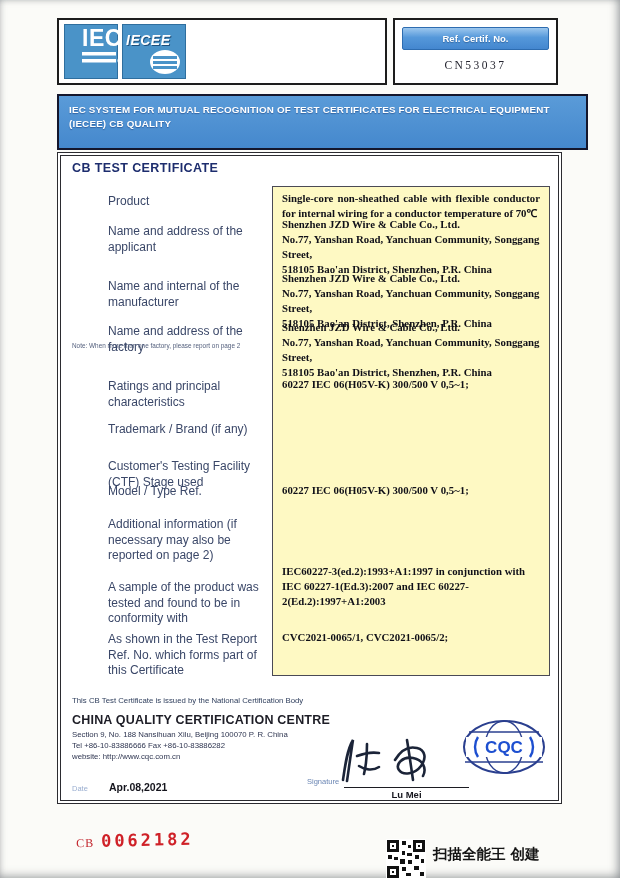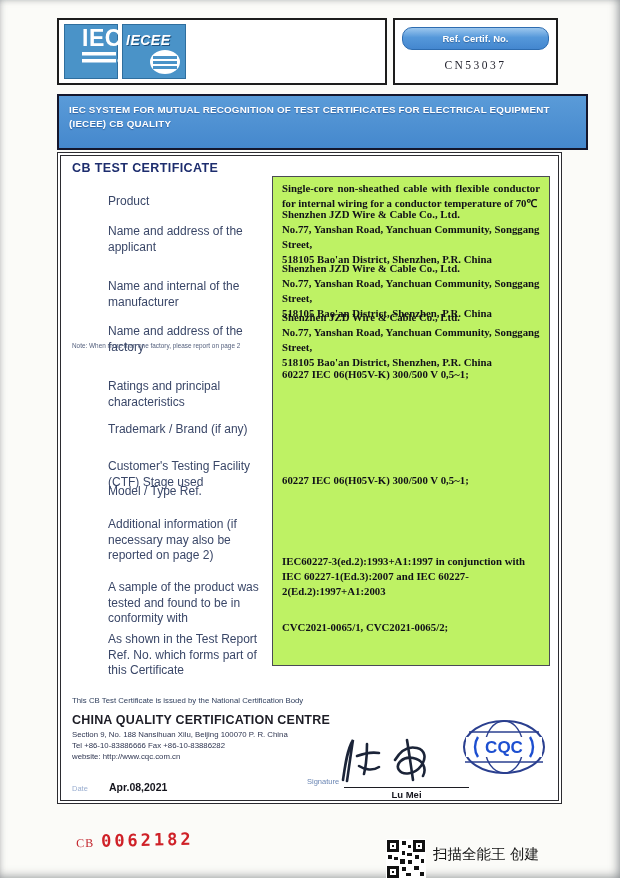--- a/index.html
+++ b/index.html
@@ -33,21 +33,21 @@
     font-size:14px; letter-spacing:.5px; text-shadow:1px 1px 0 #1e4f7a;
   }
   .iecee-globe {
     position:absolute; right:5px; bottom:4px; width:30px; height:24px; background:#fff;
     border-radius:50%;
   }
   .iecee-globe i {
     position:absolute; left:3px; right:3px; height:2.5px; background:#4a93c8; display:block;
   }
   .ref-pill {
-    left:7px; top:7px; width:147px; height:23px; border-radius:10px;
+    left:7px; top:7px; width:147px; height:23px; border-radius:2px;
     background:linear-gradient(180deg,#9cc7ee,#5598da 45%,#4487cf);
     border:1px solid #2d6cb0; color:#fff; font-weight:bold; font-size:9.5px;
     display:flex; align-items:center; justify-content:center;
     text-shadow:0 1px 1px rgba(20,60,110,.5);
   }
   .ref-value {
     left:0; top:39px; width:100%; text-align:center;
     font-family:"Liberation Serif", serif; font-size:11.5px; letter-spacing:2.5px; color:#23232e;
   }
 
@@ -59,21 +59,21 @@
     letter-spacing:.2px; text-shadow:0 1px 1px rgba(25,60,120,.55);
   }
 
   
   .main-box { left:57px; top:152px; width:505px; height:652px; border:4px double #2b2b30; background:#fff; }
   .cb-title { left:11px; top:5px; font-size:12.5px; font-weight:bold; color:#1d2d6e; letter-spacing:.4px; }
 
   .label { left:11px; width:197px; font-size:12px; color:#3a4768; line-height:1.3;padding-left:36px; }
   .label-note { left:11px; width:200px; font-size:6.4px; color:#55617e; }
 
-  .value-box { left:211px; top:20px; width:278px; height:490px; border:1px solid #4a4a55; background:#bef264; }
+  .value-box { left:211px; top:30px; width:278px; height:490px; border:1px solid #4a4a55; background:#fef9c3; }
   .val, .vblock { position:absolute; left:9px; right:9px; font-family:"Liberation Serif", serif; font-size:10.8px; color:#101018; font-weight:600; }
   .val.justify { text-align:justify; line-height:1.35; }
   .vblock div { line-height:15px; }
 
   .issued-by { left:11px; top:540px; font-size:7.8px; color:#31405e; }
   .issuer-name { left:11px; top:557px; font-size:12.5px; font-weight:bold; color:#1d1d26; letter-spacing:.2px; }
   .issuer-line { left:11px; font-size:7.8px; color:#2e3550; }
   .date-label { left:11px; top:628px; font-size:7.5px; color:#9aaed0; }
   .date-value { left:48px; top:625px; font-size:10.5px; font-weight:bold; color:#15151d; }
 
@@ -81,21 +81,21 @@
   .sig-label { left:246px; top:621px; font-size:7.5px; color:#6b86b4; }
   .sig-line { left:283px; top:631px; width:125px; border-top:1.6px solid #1c1c22; }
   .sig-name { left:283px; top:633px; width:125px; text-align:center; font-size:9.5px; font-weight:bold; color:#15151d; }
   .cqc-logo { left:399px; top:562px; }
 
   
   .stamp { left:76px; top:830px; display:flex; align-items:baseline; gap:7px; transform:rotate(-1.2deg); }
   .stamp-prefix { font-family:"Liberation Serif", serif; font-size:12px; color:#c2242c; letter-spacing:1px; }
   .stamp-number { font-family:"DejaVu Sans Mono", monospace; font-size:17px; font-weight:bold; color:#cf2128; letter-spacing:3px; }
   .qr { left:386px; top:839px; }
-  .scanner-text { left:433px; top:845px; font-size:14.5px; color:#141414; font-family:"DejaVu Sans", sans-serif; }
+  .scanner-text { left:433px; top:845px; font-size:14.5px; color:#141414; font-family:"DejaVu Sans", sans-serif;font-weight:bold; }
 </style>
 </head>
 <body>
 
 <div id="page">
 
   <div class="abs hdr-left">
     <div class="abs iec-logo">
       <div class="iec-txt">IEC</div>
       <svg width="44" height="16">

